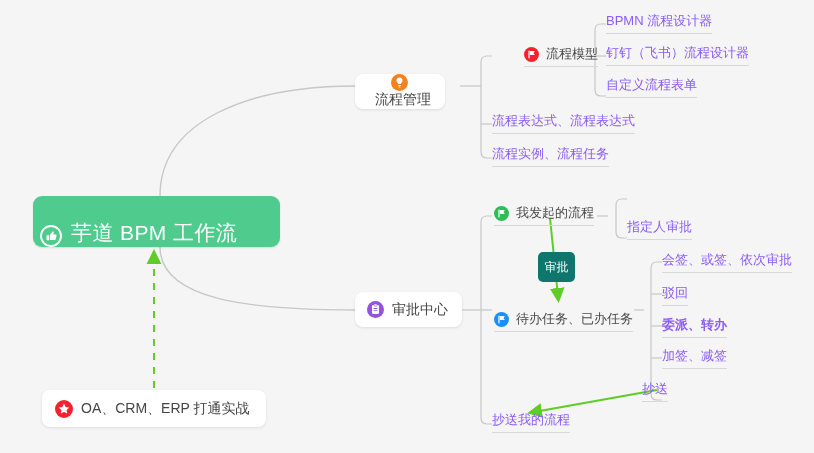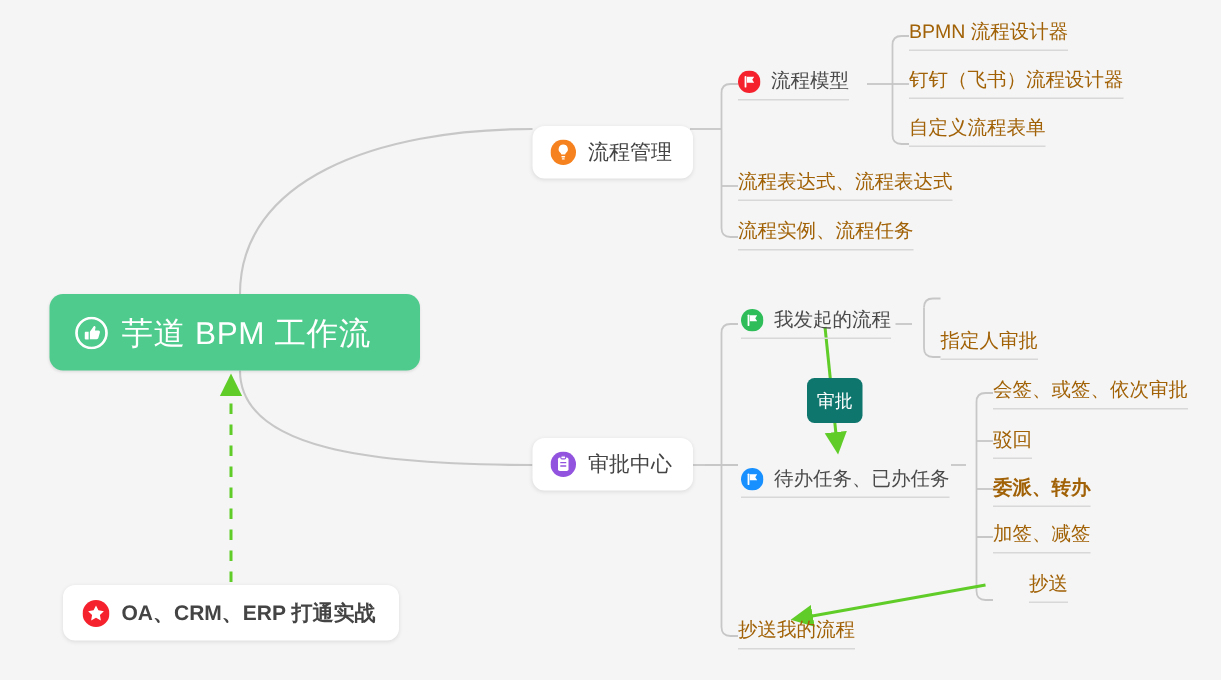--- a/index.html
+++ b/index.html
@@ -30,23 +30,23 @@
   
   .root-node {
     position: absolute;
     left: 33px;
     top: 196px;
     width: 247px;
     height: 51px;
     background: #4ecb8d;
     border-radius: 9px;
     display: flex;
-    align-items: center;
+    align-items: flex-end;
     box-sizing: border-box;
-    padding-left: 17px;
+    padding-left: 7px;
     box-shadow: 0 1px 2px rgba(0,0,0,0.10);
   }
   .root-label {
     color: #ffffff;
     font-size: 21px;
     letter-spacing: 0.4px;
     margin-left: 9px;
     white-space: nowrap;
   }
 
@@ -81,21 +81,21 @@
   .l2-label {
     font-size: 13px;
     color: #4a4a4a;
     margin-left: 7px;
   }
 
   
   .leaf-node {
     position: absolute;
     font-size: 13px;
-    color: #a16207;
+    color: #8b5cf6;
     white-space: nowrap;
     border-bottom: 1px solid #d8d8d8;
     padding-bottom: 3px;
   }
 
   
   .anno-card {
     position: absolute;
     left: 42px;
     top: 390px;
@@ -106,21 +106,20 @@
     align-items: center;
     padding: 0 16px 0 13px;
     box-sizing: border-box;
     box-shadow: 0 1px 3px rgba(0,0,0,0.10);
     white-space: nowrap;
   }
   .anno-label {
     font-size: 14px;
     color: #444444;
     margin-left: 8px;
-    font-weight: bold;
   }
 
   
   .tag-box {
     position: absolute;
     left: 538px;
     top: 252px;
     width: 37px;
     height: 30px;
     background: #0f766e;
@@ -210,33 +209,33 @@
     <span class="icon">
       <svg width="22" height="22" viewBox="0 0 22 22">
         <circle cx="11" cy="11" r="10" fill="#4ecb8d" stroke="#ffffff" stroke-width="1.8"></circle>
         <path d="M7.2 10.2h1.9v5.1H7.2a.7.7 0 0 1-.7-.7v-3.7c0-.4.3-.7.7-.7z" fill="#ffffff"></path>
         <path d="M9.9 10.1l2.5-3.4c.2-.3.6-.4.9-.2.3.2.5.5.4.9l-.4 2h2.4c.6 0 1.1.6.9 1.2l-1 3.6c-.1.5-.6.9-1.1.9H9.9v-5z" fill="#ffffff"></path>
       </svg>
     </span>
     <span class="root-label">芋道 BPM 工作流</span>
   </div>
 
-  <div class="branch-node" style="left:355px; top:84px;">
+  <div class="branch-node" style="left:355px; top:74px;flex-direction:column;">
     <span class="icon">
       <svg width="17" height="17" viewBox="0 0 17 17">
         <circle cx="8.5" cy="8.5" r="8.5" fill="#f5821f"></circle>
         <path d="M8.5 3.4a3.1 3.1 0 0 0-1.8 5.6c.3.2.5.6.5 1h2.6c0-.4.2-.8.5-1a3.1 3.1 0 0 0-1.8-5.6z" fill="#ffffff"></path>
         <rect x="7.2" y="11.0" width="2.6" height="1.0" rx="0.5" fill="#ffffff"></rect>
         <rect x="7.5" y="12.5" width="2.0" height="0.9" rx="0.45" fill="#ffffff"></rect>
       </svg>
     </span>
     <span class="branch-label">流程管理</span>
   </div>
 
-  <div class="l2-node" style="left:492px; top:45px;">
+  <div class="l2-node" style="left:524px; top:45px;">
     <span class="icon">
       <svg width="15" height="15" viewBox="0 0 15 15">
         <circle cx="7.5" cy="7.5" r="7.5" fill="#f5222d"></circle>
         <rect x="4.4" y="3.6" width="1.2" height="7.8" rx="0.6" fill="#ffffff"></rect>
         <path d="M5.9 4.1h4.9l-1.3 2.0 1.3 2.0H5.9z" fill="#ffffff"></path>
       </svg>
     </span>
     <span class="l2-label">流程模型</span>
   </div>
 
@@ -279,21 +278,21 @@
         <rect x="4.4" y="3.6" width="1.2" height="7.8" rx="0.6" fill="#ffffff"></rect>
         <path d="M5.9 4.1h4.9l-1.3 2.0 1.3 2.0H5.9z" fill="#ffffff"></path>
       </svg>
     </span>
     <span class="l2-label">待办任务、已办任务</span>
   </div>
   <div class="leaf-node" style="left:662px; top:251px;">会签、或签、依次审批</div>
   <div class="leaf-node" style="left:662px; top:284px;">驳回</div>
   <div class="leaf-node" style="left:662px; top:316px;font-weight:bold;">委派、转办</div>
   <div class="leaf-node" style="left:662px; top:347px;">加签、减签</div>
-  <div class="leaf-node" style="left:686px; top:380px;">抄送</div>
+  <div class="leaf-node" style="left:642px; top:380px;">抄送</div>
 
   <div class="leaf-node" style="left:492px; top:411px;">抄送我的流程</div>
 
   <div class="tag-box">
     <span class="tag-label">审批</span>
   </div>
 
   <div class="anno-card">
     <span class="icon">
       <svg width="18" height="18" viewBox="0 0 18 18">

